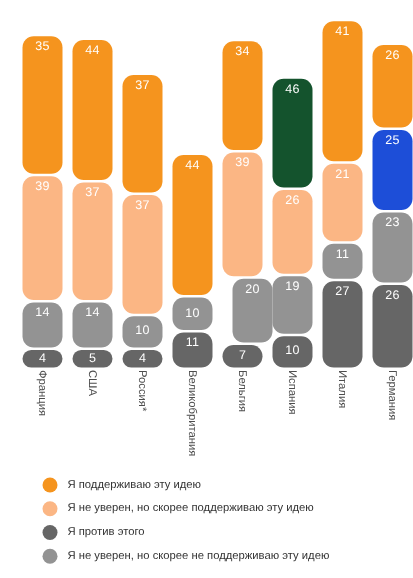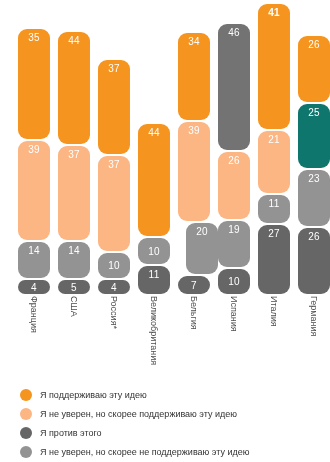--- a/index.html
+++ b/index.html
@@ -95,23 +95,24 @@
 
   
   .legend {
     position: absolute;
     left: 0;
     top: 382px;
     width: 330px;
   }
   .legend-row {
     display: flex;
-    align-items: flex-end;
+    align-items: flex-start;
     height: 19px;
-    padding-left: 20px;
+    padding-left: 8px;
+    margin-left: 26px;
   }
   .legend-swatch {
     width: 12px;
     height: 12px;
     border-radius: 50%;
     flex: 0 0 12px;
     margin-right: 8px;
   }
   .legend-text {
     font-size: 9px;
@@ -187,52 +188,52 @@
           <span class="seg-label">39</span>
         </div>
         <div class="seg" style="height: 51px; background: rgb(147, 147, 147); margin-left: 16px;">
           <span class="seg-label">20</span>
         </div>
         <div class="seg tiny" style="height: 17.85px; background: rgb(102, 102, 102);">
           <span class="seg-label">7</span>
         </div>
       </div>
       <div class="bar-group" style="left: 218px;">
-        <div class="seg" style="height: 126px; background: #737373; margin-top: 0px;">
+        <div class="seg" style="height: 87px; background: #14532d; margin-top: 0px;">
           <span class="seg-label">46</span>
         </div>
         <div class="seg" style="height: 66.3px; background: rgb(251, 182, 132);">
           <span class="seg-label">26</span>
         </div>
         <div class="seg" style="height: 45.9px; background: rgb(147, 147, 147);">
           <span class="seg-label">19</span>
         </div>
         <div class="seg tiny" style="height: 25.5px; background: rgb(102, 102, 102);">
           <span class="seg-label">10</span>
         </div>
       </div>
       <div class="bar-group" style="left: 258px;">
-        <div class="seg" style="height: 125px; background: rgb(245, 148, 30); margin-top: 0px; font-weight: bold;">
+        <div class="seg" style="height: 112px; background: rgb(245, 148, 30); margin-top: 0px;">
           <span class="seg-label">41</span>
         </div>
         <div class="seg" style="height: 62px; background: rgb(251, 182, 132);">
           <span class="seg-label">21</span>
         </div>
         <div class="seg" style="height: 28.05px; background: rgb(147, 147, 147);">
           <span class="seg-label">11</span>
         </div>
         <div class="seg" style="height: 68.85px; background: rgb(102, 102, 102);">
           <span class="seg-label">27</span>
         </div>
       </div>
       <div class="bar-group" style="left: 298px;">
         <div class="seg" style="height: 66.3px; background: rgb(245, 148, 30); margin-top: 0px;">
           <span class="seg-label">26</span>
         </div>
-        <div class="seg" style="height: 63.75px; background: #0f766e;">
+        <div class="seg" style="height: 63.75px; background: #1d4ed8;">
           <span class="seg-label">25</span>
         </div>
         <div class="seg" style="height: 56px; background: rgb(147, 147, 147);">
           <span class="seg-label">23</span>
         </div>
         <div class="seg" style="height: 66.3px; background: rgb(102, 102, 102);">
           <span class="seg-label">26</span>
         </div>
       </div>
     </div>

